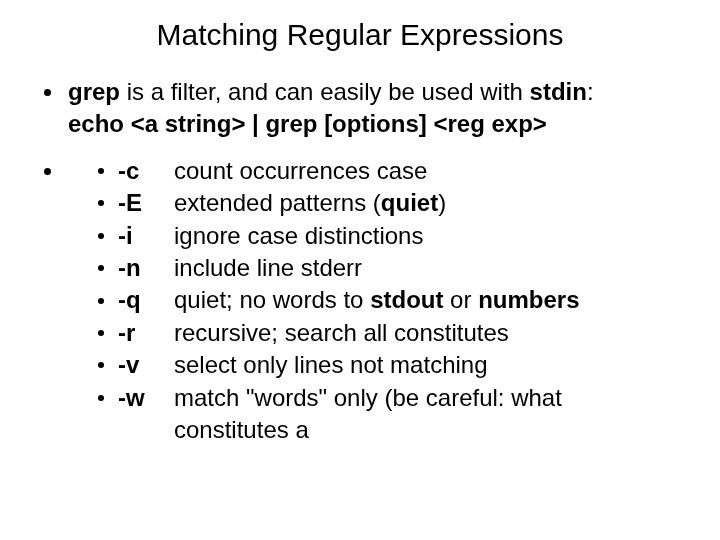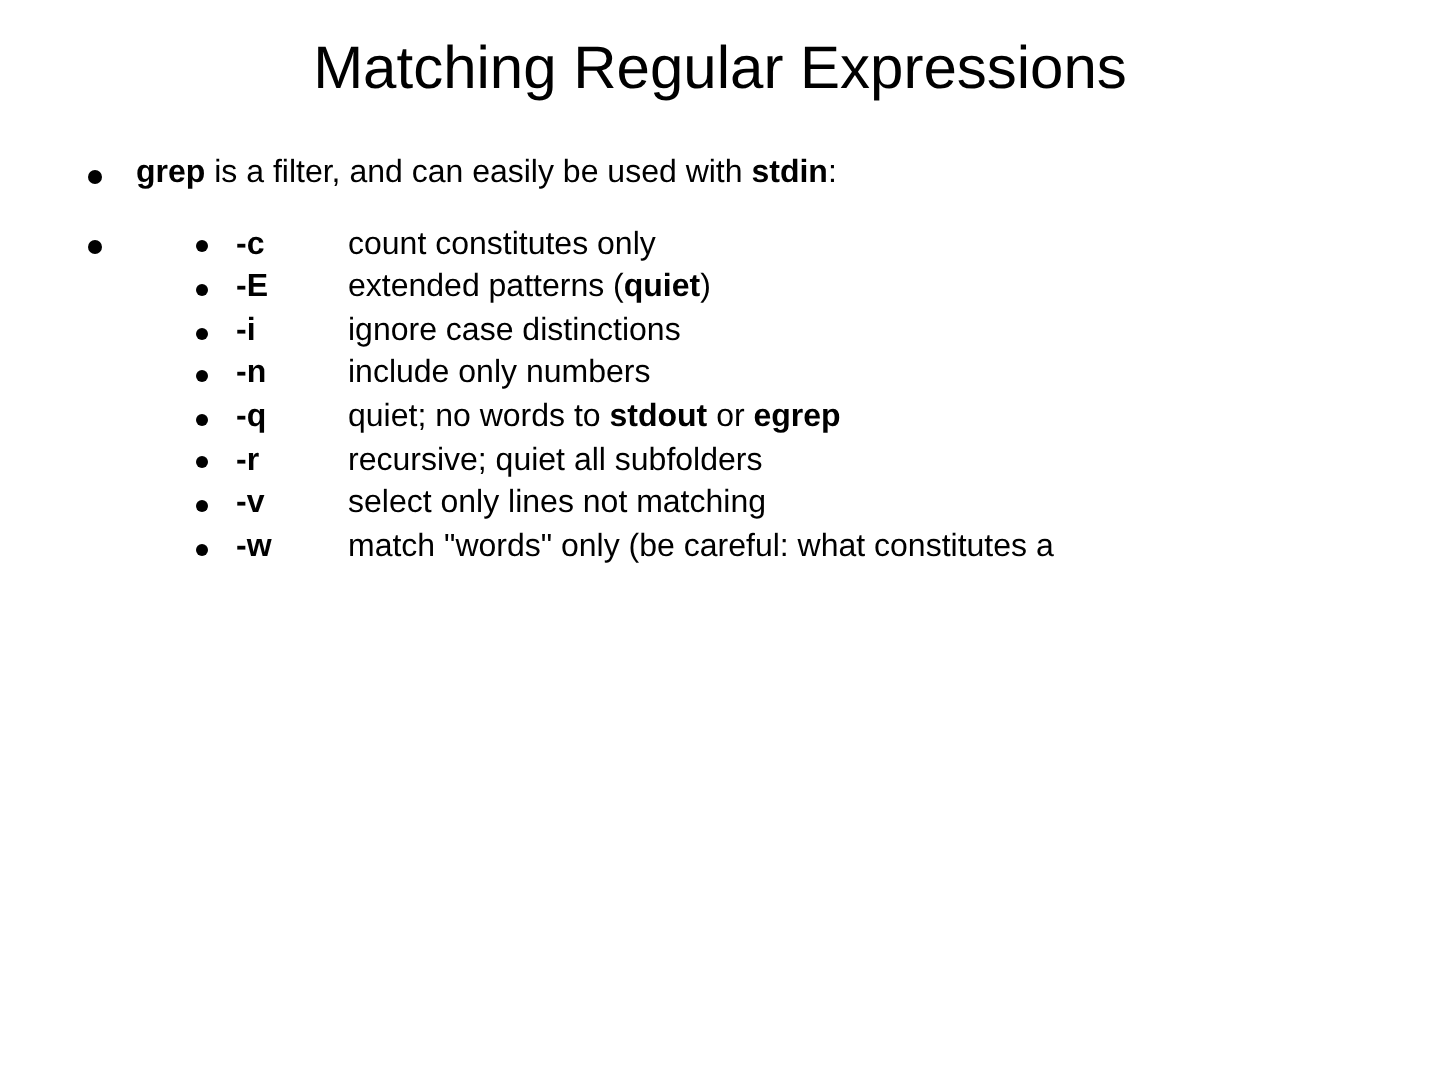--- a/index.html
+++ b/index.html
@@ -17,21 +17,21 @@
     height: 436px;
     padding: 12px 40px 20px 40px;
   }
   .title {
     text-align: center;
     font-size: 30px;
     font-weight: 400;
     margin: 6px 0 24px 0;
   }
   .content {
-    font-size: 16px;
+    font-size: 24px;
     line-height: 1.35;
   }
   ul.top {
     list-style: none;
     margin: 0;
     padding: 0;
   }
   ul.top > li {
     position: relative;
     padding-left: 28px;
@@ -89,58 +89,59 @@
 <body>
 
 <div class="slide">
   <div class="title">Matching Regular Expressions</div>
 
   <div class="content">
     <ul class="top">
 
       <li>
         <span class="b">grep</span><span> is a filter, and can easily be used with </span><span class="b">stdin</span><span>:</span>
+        <span class="indent b">echo &lt;a string&gt; | grep [options] &lt;reg exp&gt;</span>
       </li>
 
       <li>
         <ul class="sub">
           <li>
               <div class="opt-row">
                 <span class="flag b">-c</span>
-                <span class="desc"><span>count constitutes only</span><span class="b"></span><span></span><span class="b"></span><span></span></span>
+                <span class="desc"><span>count occurrences case</span><span class="b"></span><span></span><span class="b"></span><span></span></span>
               </div>
             </li>
           <li>
               <div class="opt-row">
                 <span class="flag b">-E</span>
                 <span class="desc"><span>extended patterns (</span><span class="b">quiet</span><span>)</span><span class="b"></span><span></span></span>
               </div>
             </li>
           <li>
               <div class="opt-row">
                 <span class="flag b">-i</span>
                 <span class="desc"><span>ignore case distinctions</span><span class="b"></span><span></span><span class="b"></span><span></span></span>
               </div>
             </li>
           <li>
               <div class="opt-row">
                 <span class="flag b">-n</span>
-                <span class="desc"><span>include only numbers</span><span class="b"></span><span></span><span class="b"></span><span></span></span>
+                <span class="desc"><span>include line stderr</span><span class="b"></span><span></span><span class="b"></span><span></span></span>
               </div>
             </li>
           <li>
               <div class="opt-row">
                 <span class="flag b">-q</span>
-                <span class="desc"><span>quiet; no words to </span><span class="b">stdout</span><span> or </span><span class="b">egrep</span><span></span></span>
+                <span class="desc"><span>quiet; no words to </span><span class="b">stdout</span><span> or </span><span class="b">numbers</span><span></span></span>
               </div>
             </li>
           <li>
               <div class="opt-row">
                 <span class="flag b">-r</span>
-                <span class="desc"><span>recursive; quiet all subfolders</span><span class="b"></span><span></span><span class="b"></span><span></span></span>
+                <span class="desc"><span>recursive; search all constitutes</span><span class="b"></span><span></span><span class="b"></span><span></span></span>
               </div>
             </li>
           <li>
               <div class="opt-row">
                 <span class="flag b">-v</span>
                 <span class="desc"><span>select only lines not matching</span><span class="b"></span><span></span><span class="b"></span><span></span></span>
               </div>
             </li>
           <li>
               <div class="opt-row">

